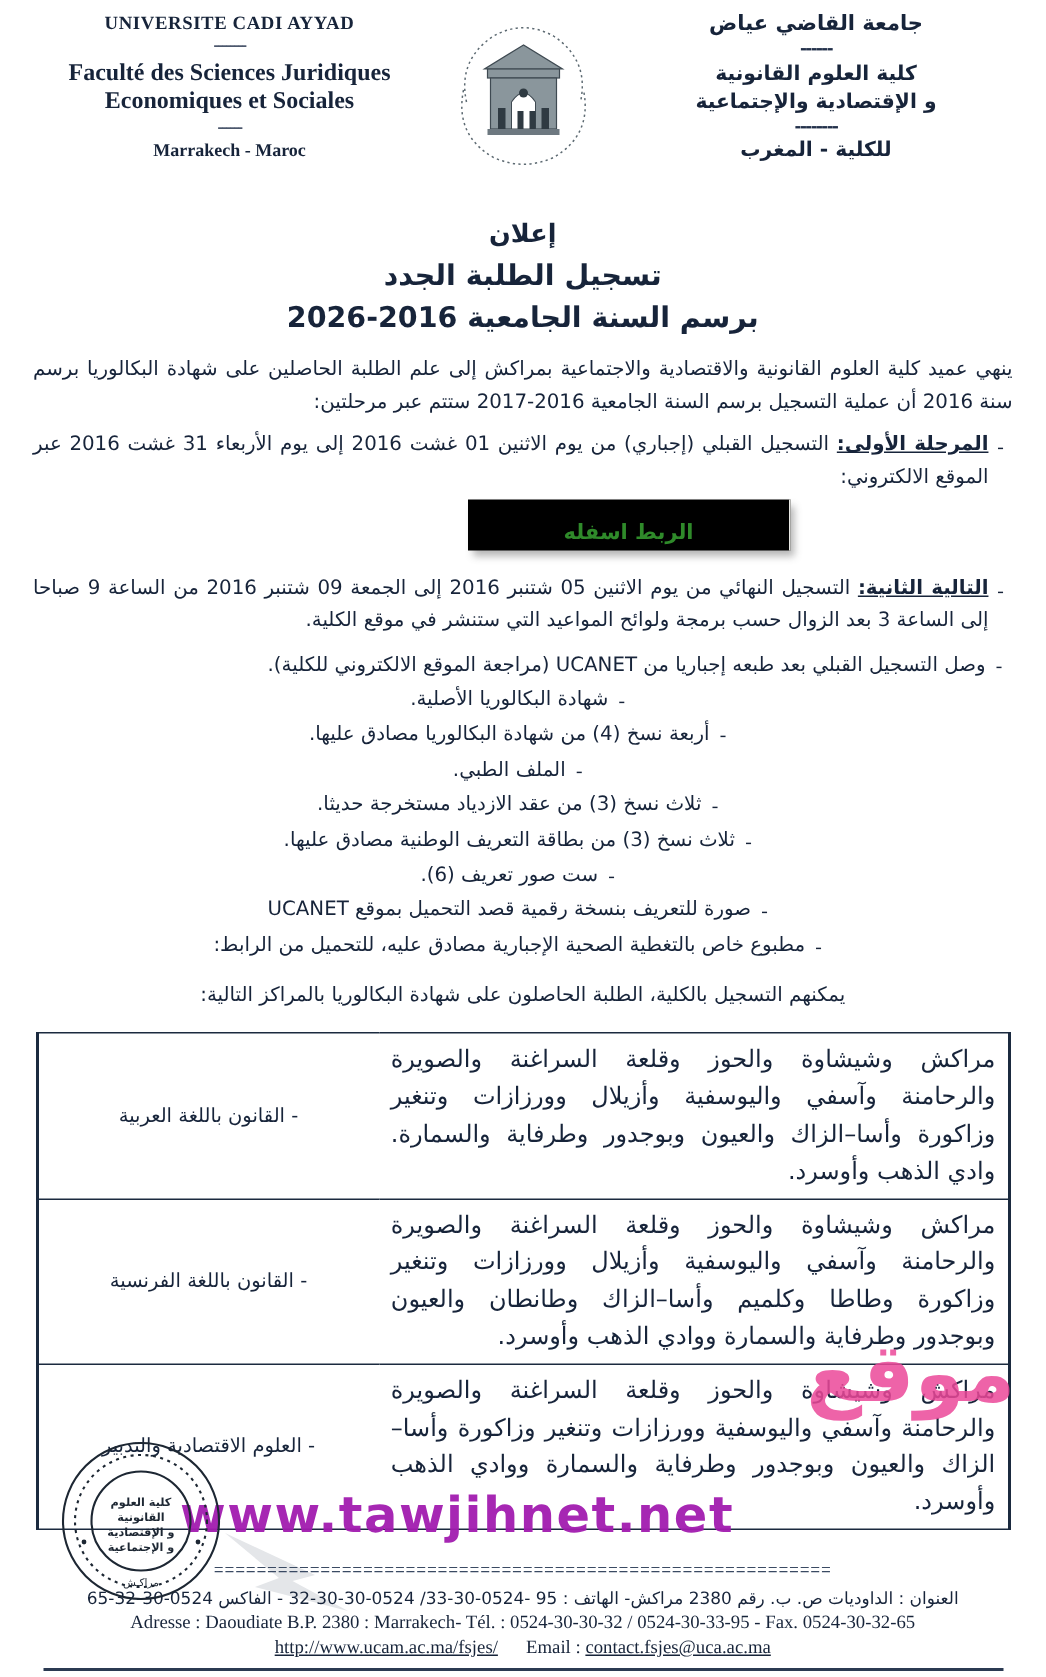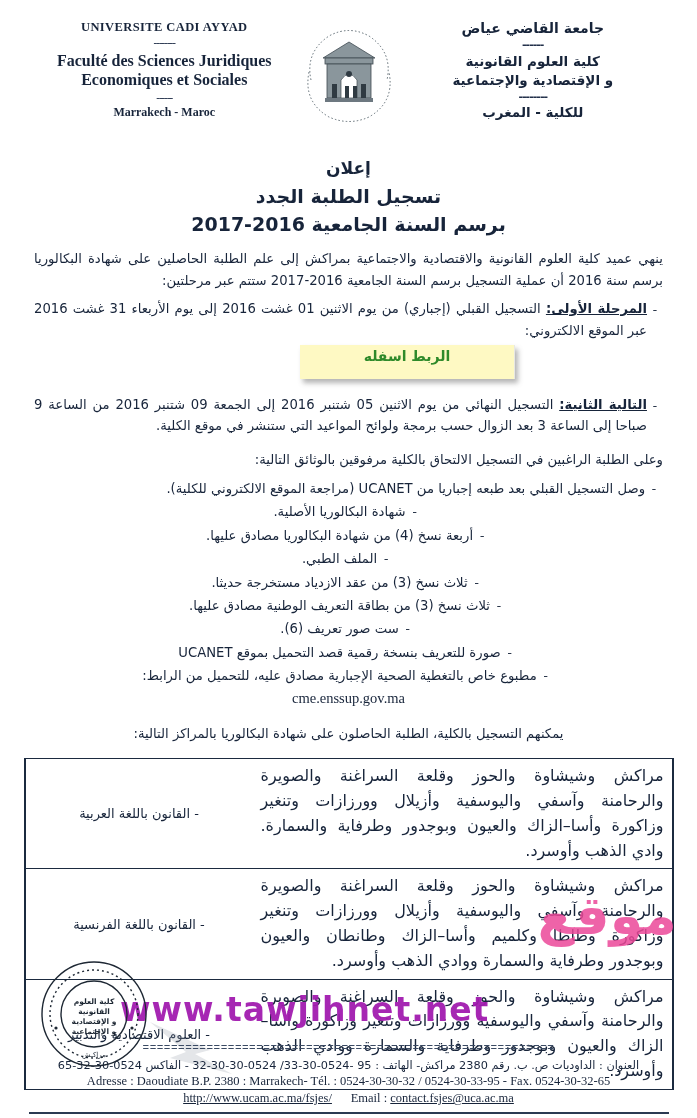--- a/index.html
+++ b/index.html
@@ -6,21 +6,21 @@
   * { box-sizing: border-box; }
   html, body { margin:0; padding:0; }
   body {
     width:697px; height:1118px;
     background:#ffffff;
     font-family:"Liberation Serif", serif;
     color:#17243a;
     position:relative;
     overflow:hidden;
   }
-  .page { position:relative; width:697px; height:1118px; padding:12px; }
+  .page { position:relative; width:697px; height:1118px; padding:0; }
 
   
   .header { display:flex; align-items:flex-start; justify-content:space-between;
             padding:8px 18px 0 18px; height:112px; }
   .hdr-col { width:270px; text-align:center; line-height:1.22; }
   .hdr-col.fr { font-family:"Liberation Serif", serif; }
   .hdr-col.ar { direction:rtl; font-family:"DejaVu Sans", sans-serif; }
   .hdr-line1 { font-size:12.5px; font-weight:bold; letter-spacing:.4px; }
   .hdr-line1.ar { font-size:14px; }
   .hdr-sep { font-size:11px; font-weight:bold; letter-spacing:-1px; margin:1px 0 1px 0; color:#22304a; }
@@ -45,24 +45,24 @@
   .bullet-dash { flex:0 0 16px; text-align:center; font-family:"Liberation Serif",serif;
                  font-size:13px; padding-top:1px; }
   .bullet-txt { flex:1; text-align:justify; }
   u.ul { text-decoration:underline; font-weight:bold; }
 
   
   .callout-wrap { position:relative; height:44px; margin-top:2px; }
   .callout {
     position:absolute; right:148px; top:2px;
     width:215px; height:34px;
-    background:#fef9c3;
+    background:#000000;
     box-shadow:3px 4px 5px rgba(90,90,90,.45);
     border-right:1px solid #e8e8e4;
-    display:flex; align-items:flex-start; justify-content:center;
+    display:flex; align-items:flex-end; justify-content:center;
   }
   .callout span { color:#2f8a2a; font-family:"DejaVu Sans", sans-serif;
                   font-size:14px; font-weight:bold; }
 
   
   .doclist { margin-top:8px; }
   .doc-row { display:flex; direction:rtl; margin-top:2px; }
   .doc-dash { flex:0 0 18px; text-align:center; font-family:"Liberation Serif",serif; font-size:13px; }
   .doc-txt { text-align:right; }
   .url-line { text-align:center; direction:ltr; font-family:"Liberation Serif", serif;
@@ -149,21 +149,21 @@
       <div class="hdr-line2 ar">كلية العلوم القانونية</div>
       <div class="hdr-line2 ar">و الإقتصادية والإجتماعية</div>
       <div class="hdr-sep">--------</div>
       <div class="hdr-line3 ar">للكلية - المغرب</div>
     </div>
   </div>
 
   <div class="titles">
     <div class="t1">إعلان</div>
     <div class="t2">تسجيل الطلبة الجدد</div>
-    <div class="t3">برسم السنة الجامعية 2016-2017</div>
+    <div class="t3">برسم السنة الجامعية 2016-2026</div>
   </div>
 
   <div class="body-ar">
 
     <div class="para">ينهي عميد كلية العلوم القانونية والاقتصادية والاجتماعية بمراكش إلى علم الطلبة الحاصلين على شهادة البكالوريا برسم سنة 2016 أن عملية التسجيل برسم السنة الجامعية 2016-2017 ستتم عبر مرحلتين:</div>
 
     <div class="bullet-row">
       <div class="bullet-dash">-</div>
       <div class="bullet-txt"><u class="ul">المرحلة الأولى:</u><span> التسجيل القبلي (إجباري) من يوم الاثنين 01 غشت 2016 إلى يوم الأربعاء 31 غشت 2016 عبر الموقع الالكتروني:</span></div>
     </div>
@@ -172,21 +172,20 @@
       <div class="callout">
         <span>الربط اسفله</span>
       </div>
     </div>
 
     <div class="bullet-row">
       <div class="bullet-dash">-</div>
       <div class="bullet-txt"><u class="ul">التالية الثانية:</u><span> التسجيل النهائي من يوم الاثنين 05 شتنبر 2016 إلى الجمعة 09 شتنبر 2016 من الساعة 9 صباحا إلى الساعة 3 بعد الزوال حسب برمجة ولوائح المواعيد التي ستنشر في موقع الكلية.</span></div>
     </div>
 
-    <div class="para" style="margin-top:12px;">وعلى الطلبة الراغبين في التسجيل الالتحاق بالكلية مرفوقين بالوثائق التالية:</div>
 
     <div class="doclist">
       <div class="doc-row" style="justify-content:flex-start;">
         <div class="doc-dash">-</div>
         <div class="doc-txt">وصل التسجيل القبلي بعد طبعه إجباريا من UCANET (مراجعة الموقع الالكتروني للكلية).</div>
       </div>
       <div class="doc-row" style="justify-content:center;">
         <div class="doc-dash">-</div>
         <div class="doc-txt">شهادة البكالوريا الأصلية.</div>
       </div>
@@ -213,21 +212,20 @@
       <div class="doc-row" style="justify-content:center;">
         <div class="doc-dash">-</div>
         <div class="doc-txt">صورة للتعريف بنسخة رقمية قصد التحميل بموقع  UCANET</div>
       </div>
       <div class="doc-row" style="justify-content:center;">
         <div class="doc-dash">-</div>
         <div class="doc-txt">مطبوع خاص بالتغطية الصحية الإجبارية مصادق عليه، للتحميل من الرابط:</div>
       </div>
     </div>
 
-    <div class="url-line">cme.enssup.gov.ma</div>
 
     <div class="para" style="margin-top:12px; text-align:center;">يمكنهم التسجيل بالكلية، الطلبة الحاصلون على شهادة البكالوريا بالمراكز التالية:</div>
   </div>
 
   <table class="centers">
     <tbody>
       <tr>
         <td class="col-centres">مراكش وشيشاوة والحوز  وقلعة السراغنة والصويرة والرحامنة وآسفي واليوسفية وأزيلال وورزازات وتنغير وزاكورة وأسا–الزاك والعيون وبوجدور  وطرفاية والسمارة. وادي الذهب وأوسرد.</td>
         <td class="col-filiere">- القانون باللغة العربية</td>
       </tr>

